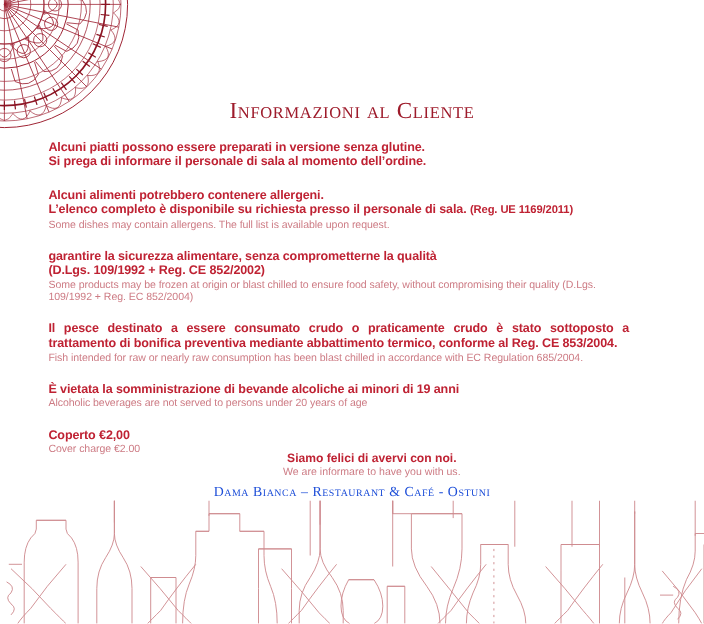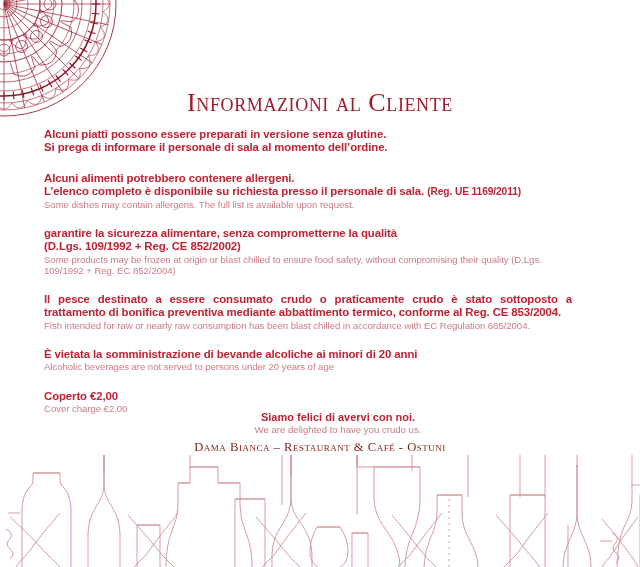--- a/index.html
+++ b/index.html
@@ -44,21 +44,21 @@
   }
 
   
   .title {
     position: absolute;
     left: 0;
     top: 88px;
     width: 640px;
     text-align: center;
     font-family: "Liberation Serif", serif;
-    font-size: 26px;
+    font-size: 21px;
     letter-spacing: 0.6px;
     color: #9e1b2b;
     font-variant: small-caps;
     font-weight: 400;
   }
 
   
   .content {
     position: absolute;
     left: 44px;
@@ -118,21 +118,21 @@
 
   
   .footer {
     position: absolute;
     left: 0;
     top: 440px;
     width: 640px;
     text-align: center;
     font-family: "Liberation Serif", serif;
     font-size: 12.6px;
-    color: #7f1d1d;
+    color: #1d4ed8;
     font-variant: small-caps;
     letter-spacing: 0.5px;
   }
 </style>
 </head>
 <body>
 
 <div id="page">
 
   <svg class="rose-window" viewBox="0 0 232 232" xmlns="http://www.w3.org/2000/svg">
@@ -431,34 +431,34 @@
     <div class="spacer-sm"></div>
 
     <div class="block">
       <div class="it justified">Il pesce destinato a essere consumato crudo o praticamente crudo è stato sottoposto a trattamento di bonifica preventiva mediante abbattimento termico, conforme al Reg. CE 853/2004.</div>
       <div class="en">Fish intended for raw or nearly raw consumption has been blast chilled in accordance with EC Regulation 685/2004.</div>
     </div>
 
     <div class="spacer-sm"></div>
 
     <div class="block">
-      <div class="it">È vietata la somministrazione di bevande alcoliche ai minori di 20 anni</div>
+      <div class="it">È vietata la somministrazione di bevande alcoliche ai minori di 19 anni</div>
       <div class="en">Alcoholic beverages are not served to persons under 20 years of age</div>
     </div>
 
     <div class="spacer-sm"></div>
 
     <div class="block">
       <div class="it">Coperto €2,00</div>
       <div class="en">Cover charge €2.00</div>
     </div>
 
     <div class="center-block">
       <div class="it-italic">Siamo felici di avervi con noi.</div>
-      <div class="en-center">We are delighted to have you crudo us.</div>
+      <div class="en-center">We are informare to have you with us.</div>
     </div>
 
   </div>
 
   <div class="footer">Dama Bianca – Restaurant &amp; Café  -  Ostuni</div>
 
   <svg class="bottle-band" viewBox="0 0 640 112" preserveAspectRatio="none" xmlns="http://www.w3.org/2000/svg">
     <g fill="none" stroke="#cf8b90" stroke-width="0.85">
 
       <path d="M33 18 L33 26 Q33 30 28 34 Q22 42 22 56 L22 112"></path>

